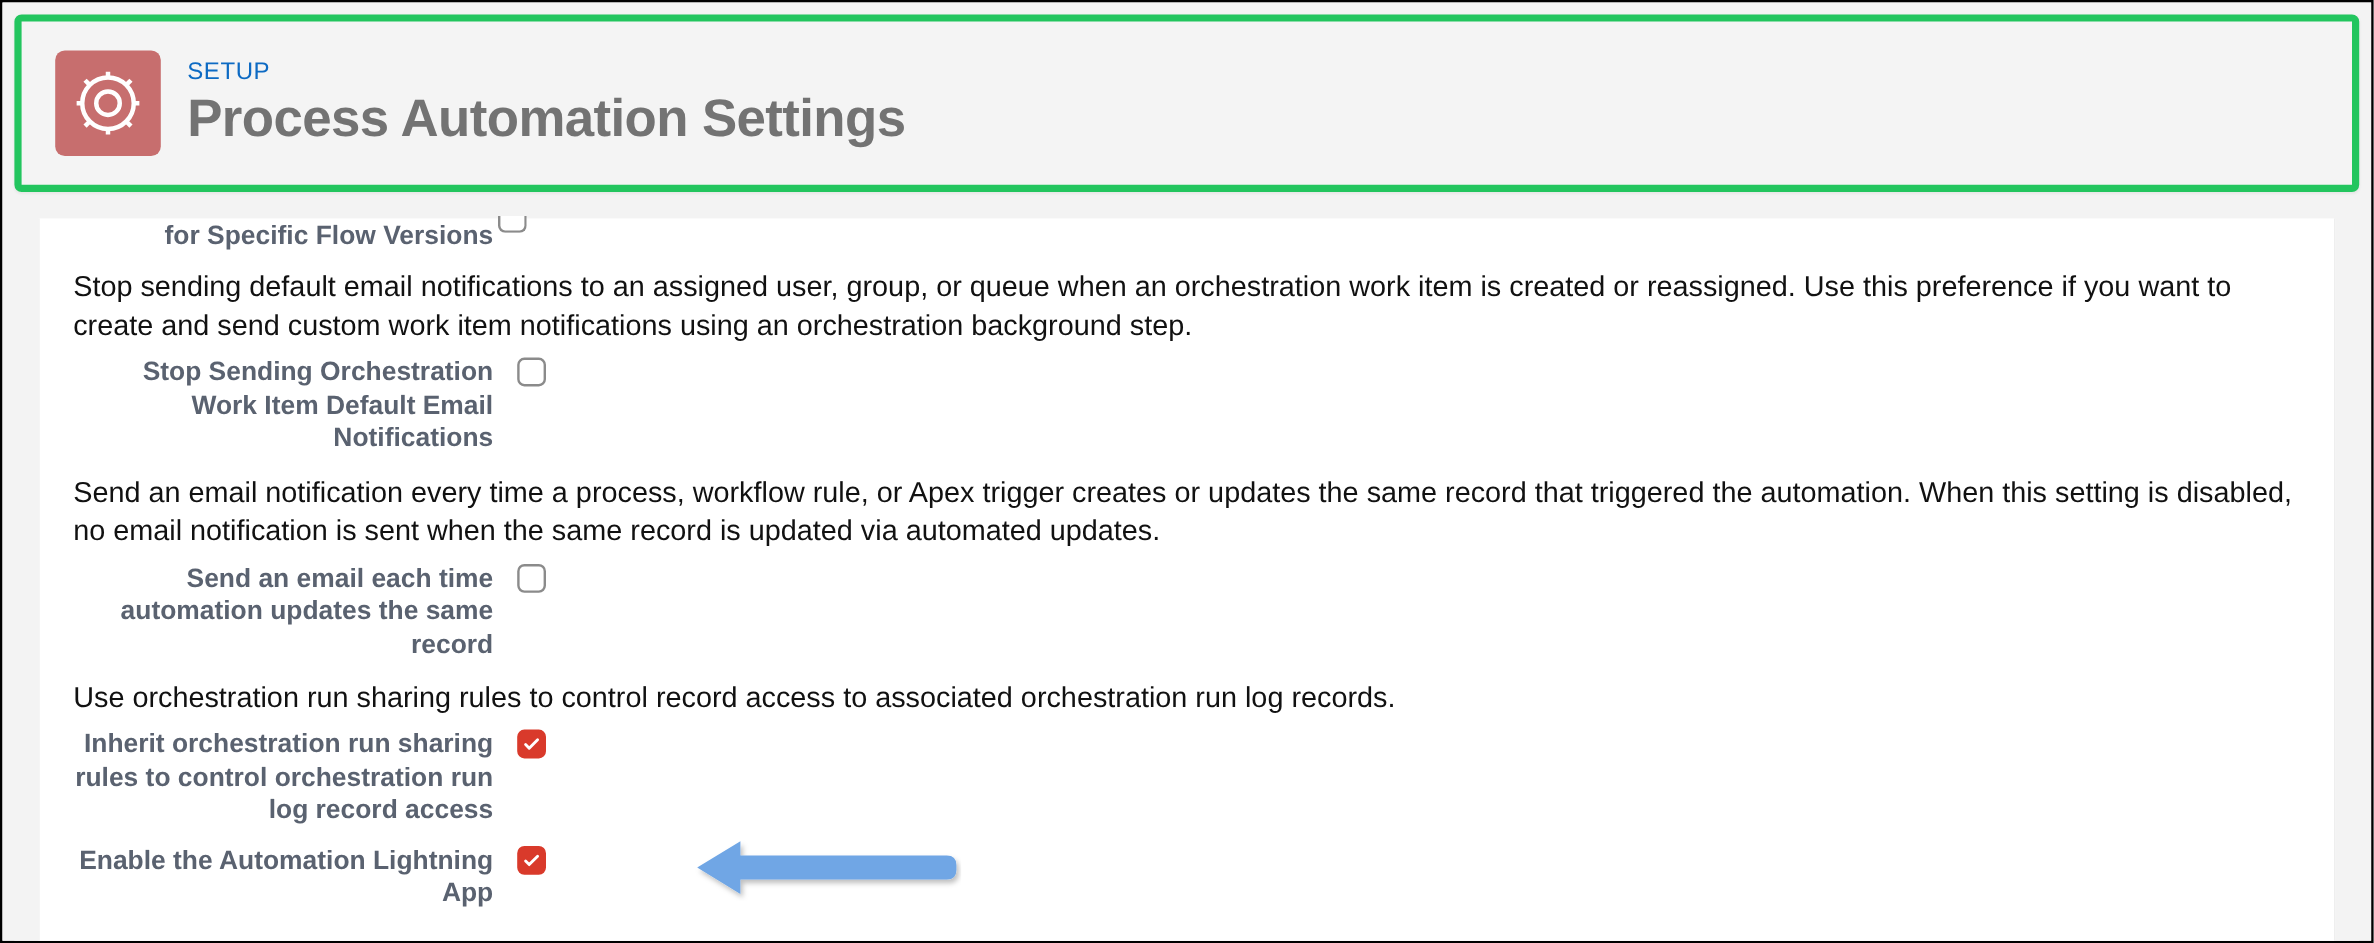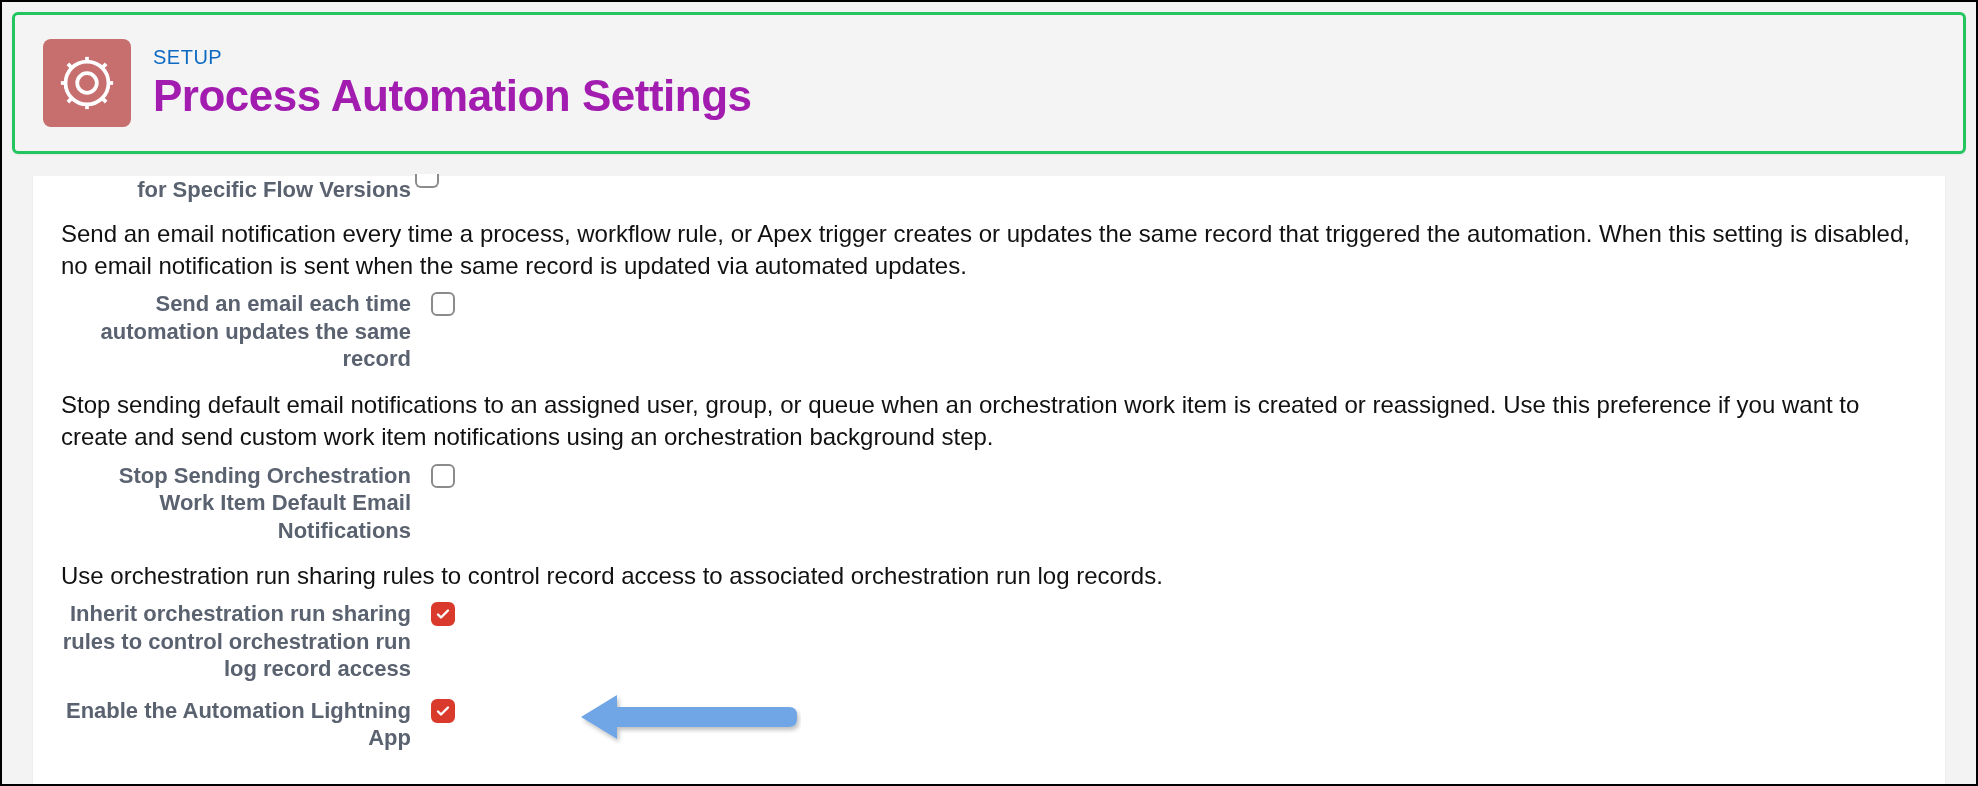--- a/index.html
+++ b/index.html
@@ -12,21 +12,21 @@
     overflow: hidden;
     position: relative;
   }
   .outer {
     padding: 10px 10px 0 10px;
     background: #f3f3f3;
     height: 100%;
   }
   .header-card {
     background: #f4f4f4;
-    border: 3px solid #22c55e;
+    border: 6px solid #22c55e;
     border-radius: 6px;
     padding: 24px 28px;
     display: flex;
     align-items: center;
     gap: 22px;
     box-shadow: 0 1px 2px rgba(0,0,0,0.05);
   }
   .header-icon {
     width: 88px;
     height: 88px;
@@ -42,21 +42,21 @@
   .header-eyebrow {
     color: #0d6ac3;
     font-size: 20px;
     letter-spacing: 0.5px;
     font-weight: 500;
     margin-bottom: 2px;
   }
   .header-title {
     font-size: 44px;
     font-weight: 800;
-    color: #a21caf;
+    color: #737373;
     letter-spacing: -0.5px;
   }
   .content-shell {
     margin-top: 22px;
     background: #f3f3f3;
     padding: 0 20px 0 20px;
   }
   .content-inner {
     background: #fff;
     padding: 0 28px 26px 28px;
@@ -166,35 +166,35 @@
     <div class="content-inner">
 
       <div class="top-partial-row">
         <div class="top-partial-label">for Specific Flow Versions</div>
         <div class="checkbox-holder">
           <span class="top-partial-cb"></span>
         </div>
       </div>
 
       <div class="setting-block">
-        <div class="setting-desc">Send an email notification every time a process, workflow rule, or Apex trigger creates or updates the same record that triggered the automation. When this setting is disabled, no email notification is sent when the same record is updated via automated updates.</div>
-        <div class="setting-row">
-          <div class="setting-label">Send an email each time automation updates the same record</div>
+        <div class="setting-desc">Stop sending default email notifications to an assigned user, group, or queue when an orchestration work item is created or reassigned. Use this preference if you want to create and send custom work item notifications using an orchestration background step.</div>
+        <div class="setting-row">
+          <div class="setting-label">Stop Sending Orchestration Work Item Default Email Notifications</div>
           <div class="checkbox-holder">
             <span class="cb">
               
             </span>
           </div>
         </div>
       </div>
 
       <div class="setting-block">
-        <div class="setting-desc">Stop sending default email notifications to an assigned user, group, or queue when an orchestration work item is created or reassigned. Use this preference if you want to create and send custom work item notifications using an orchestration background step.</div>
-        <div class="setting-row">
-          <div class="setting-label">Stop Sending Orchestration Work Item Default Email Notifications</div>
+        <div class="setting-desc">Send an email notification every time a process, workflow rule, or Apex trigger creates or updates the same record that triggered the automation. When this setting is disabled, no email notification is sent when the same record is updated via automated updates.</div>
+        <div class="setting-row">
+          <div class="setting-label">Send an email each time automation updates the same record</div>
           <div class="checkbox-holder">
             <span class="cb">
               
             </span>
           </div>
         </div>
       </div>
 
       <div class="setting-block">
         <div class="setting-desc">Use orchestration run sharing rules to control record access to associated orchestration run log records.</div>

